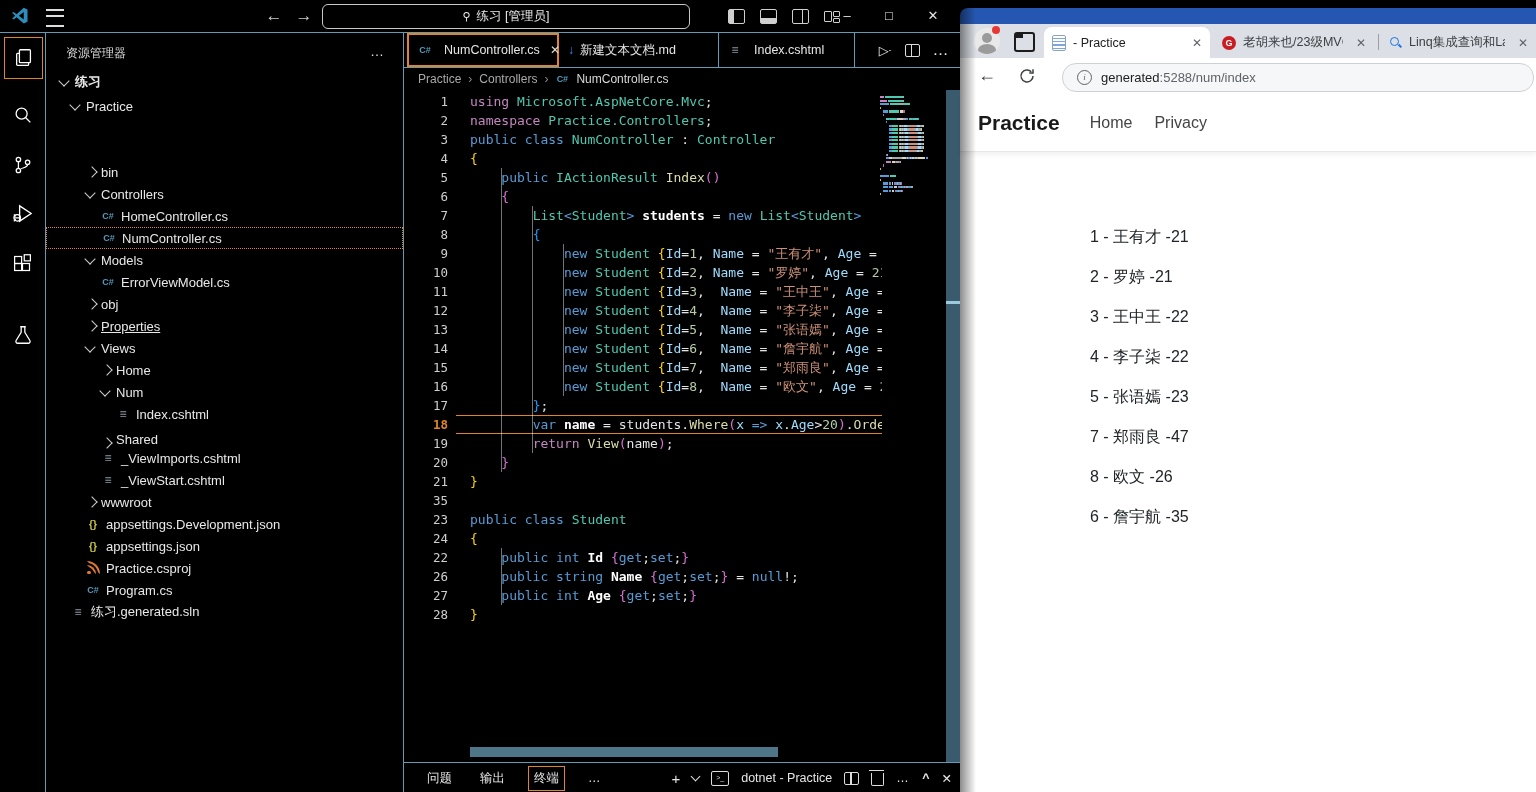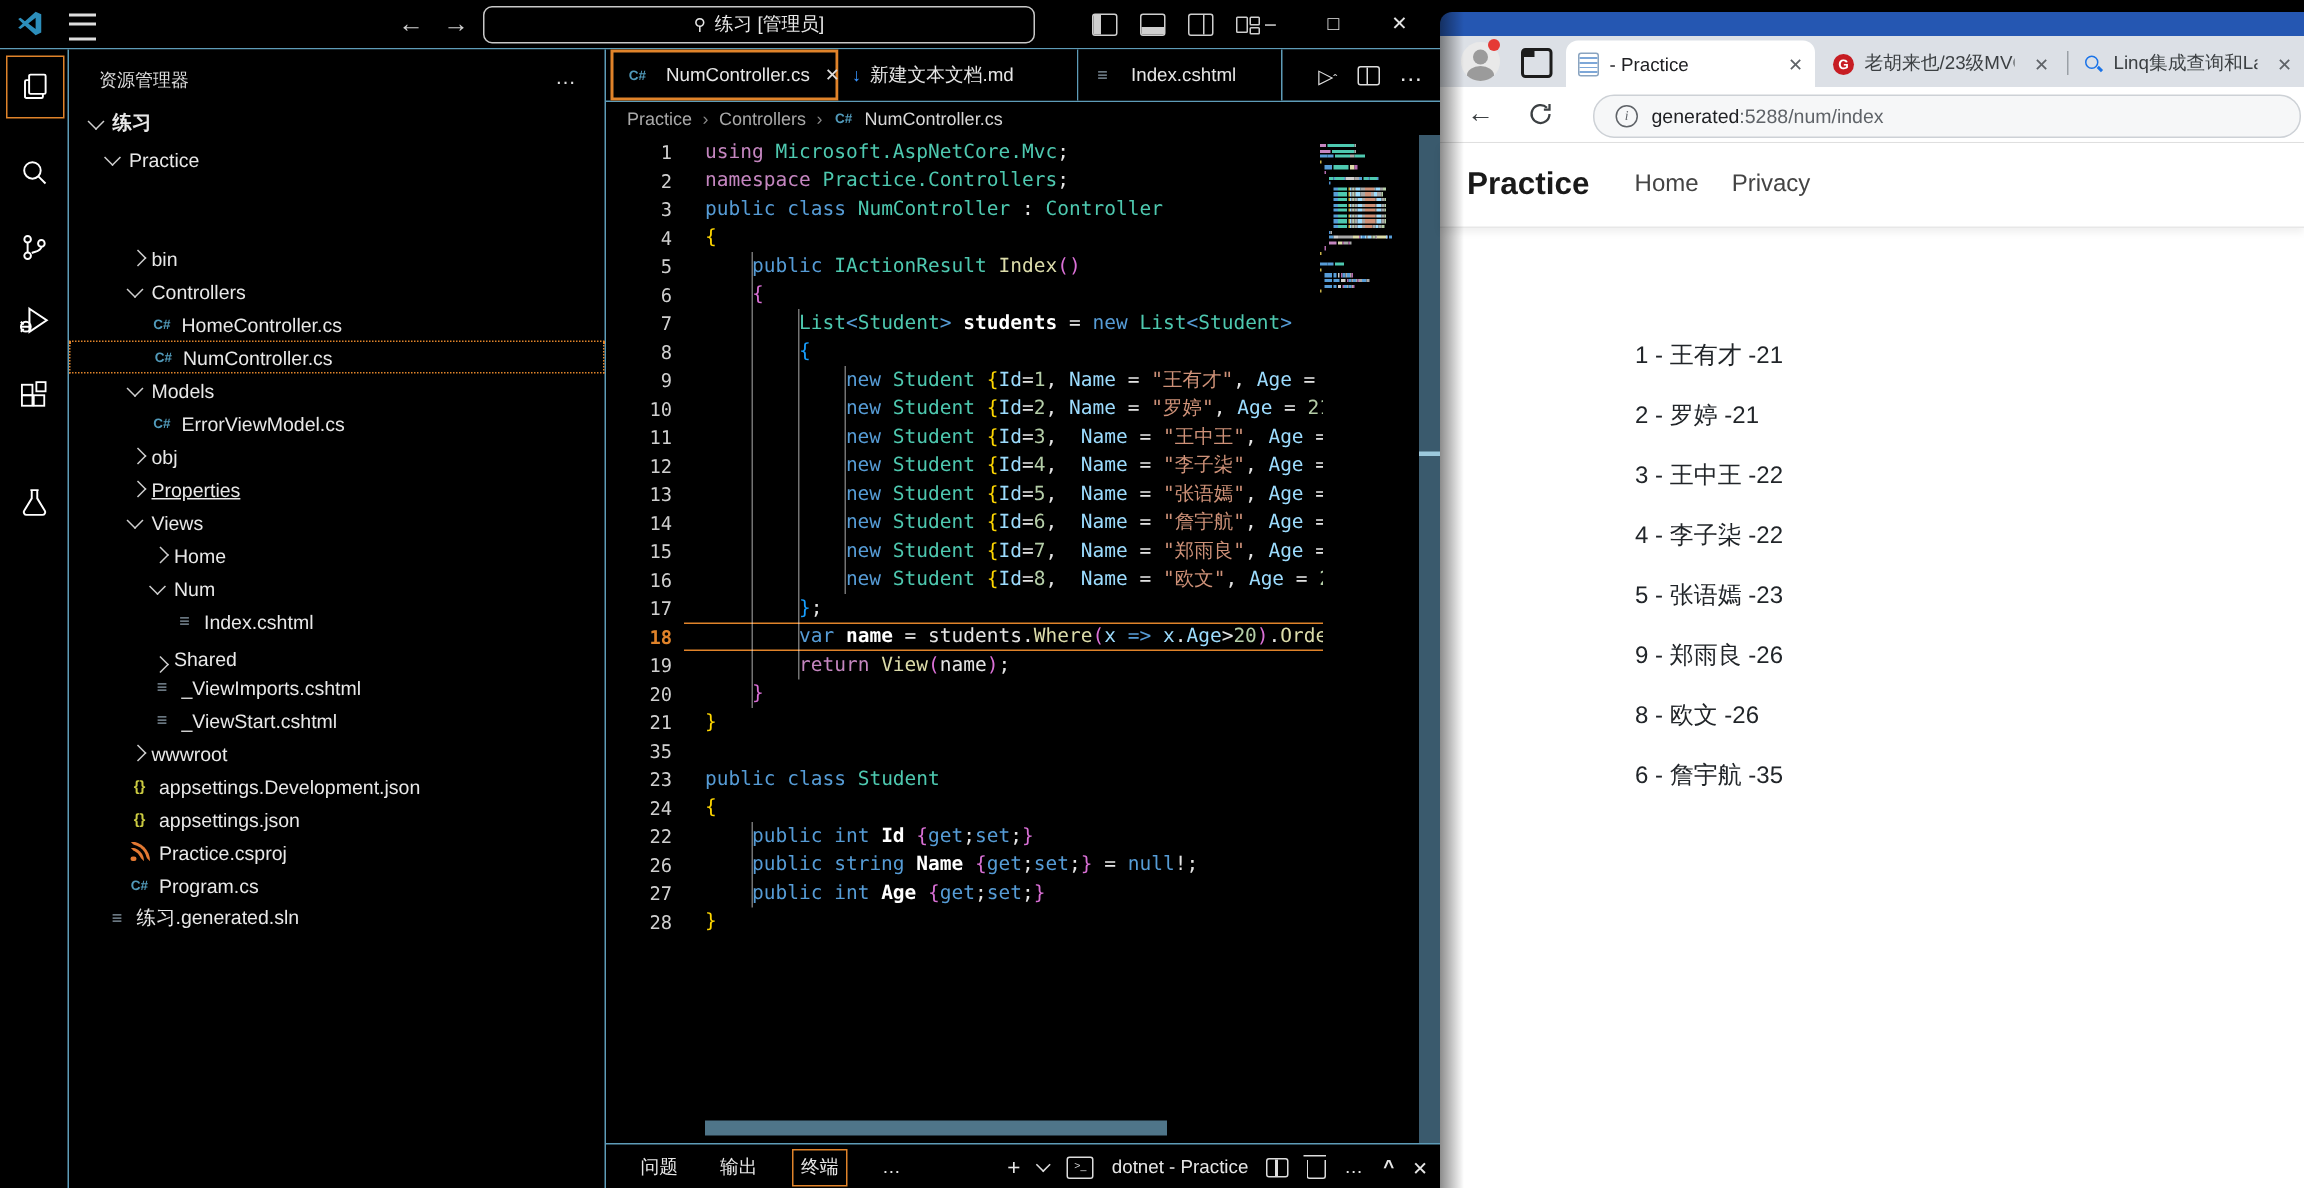--- a/index.html
+++ b/index.html
@@ -663,21 +663,21 @@
         <span class="brand">Practice</span>
         <span class="navlink">Home</span>
         <span class="navlink">Privacy</span>
       </div>
       <div id="stu-list">
           <div class="stu-item" style="top: 76px;">1 - 王有才 -21</div>
           <div class="stu-item" style="top: 116px;">2 - 罗婷 -21</div>
           <div class="stu-item" style="top: 156px;">3 - 王中王 -22</div>
           <div class="stu-item" style="top: 196px;">4 - 李子柒 -22</div>
           <div class="stu-item" style="top: 236px;">5 - 张语嫣 -23</div>
-          <div class="stu-item" style="top: 276px;">9 - 郑雨良 -26</div>
+          <div class="stu-item" style="top: 276px;">7 - 郑雨良 -47</div>
           <div class="stu-item" style="top: 316px;">8 - 欧文 -26</div>
           <div class="stu-item" style="top: 356px;">6 - 詹宇航 -35</div>
         </div>
     </div>
 
     <div class="b-shadow"></div>
   </div>
 </div>
 
 </body></html>

